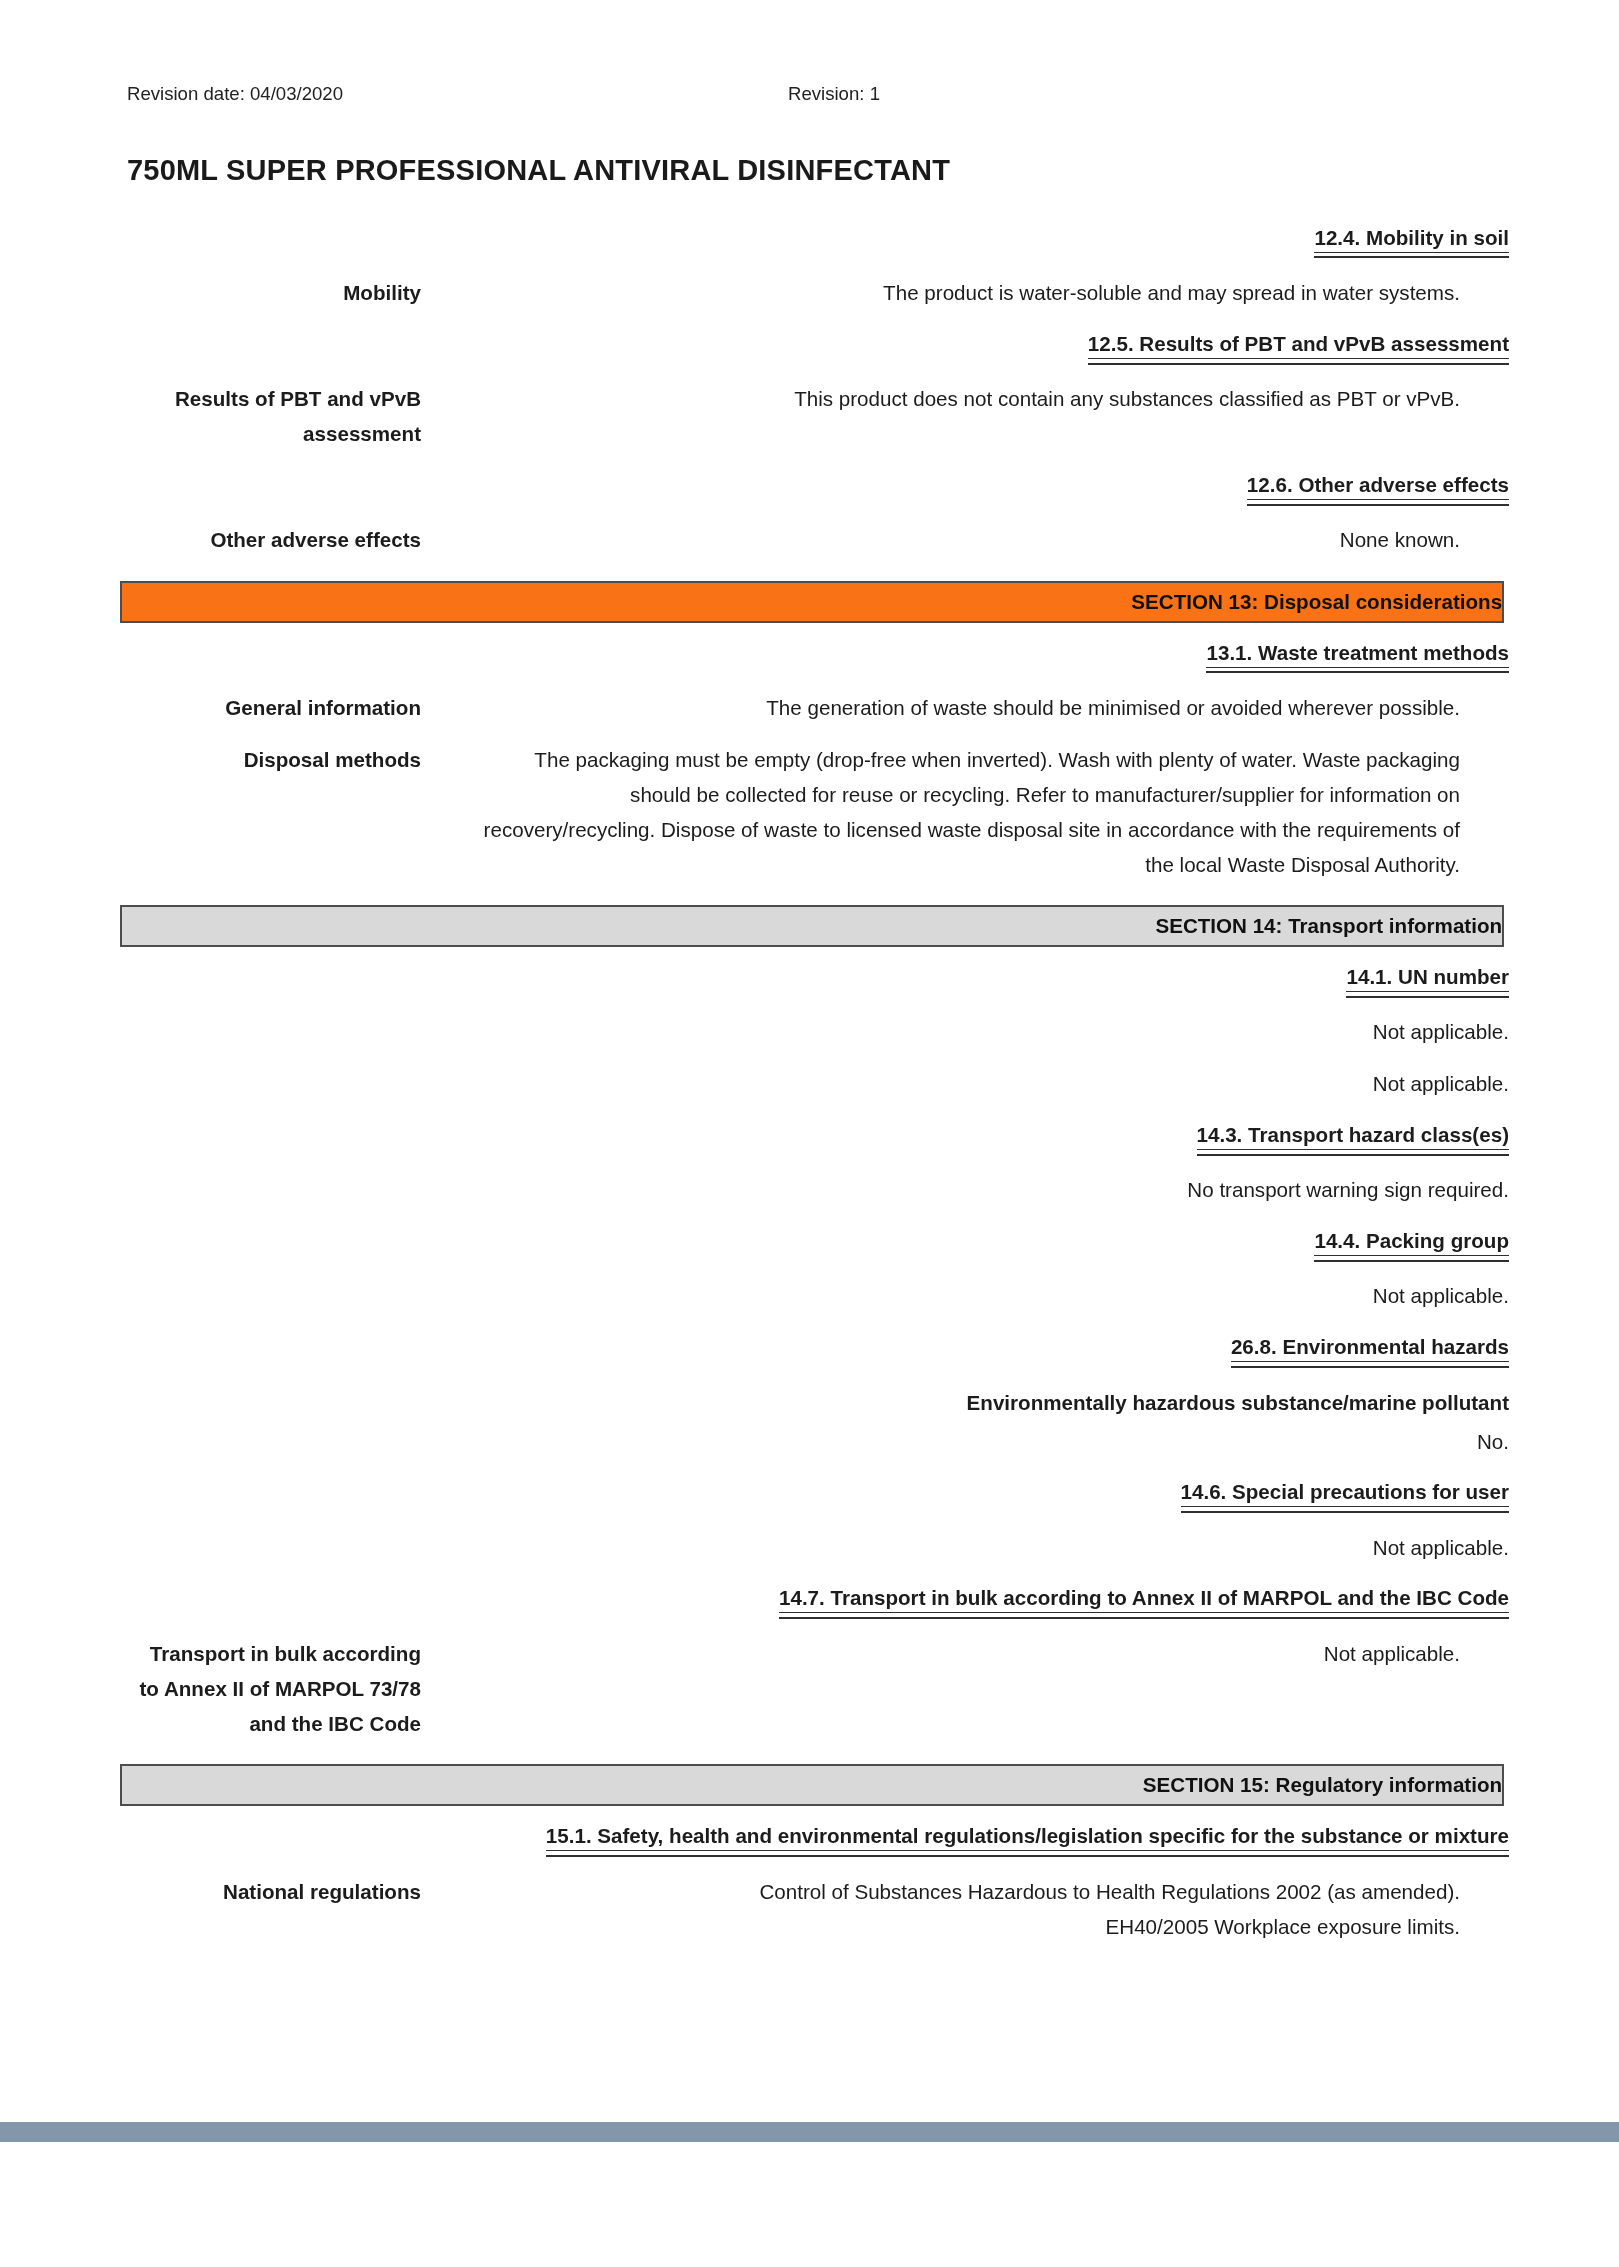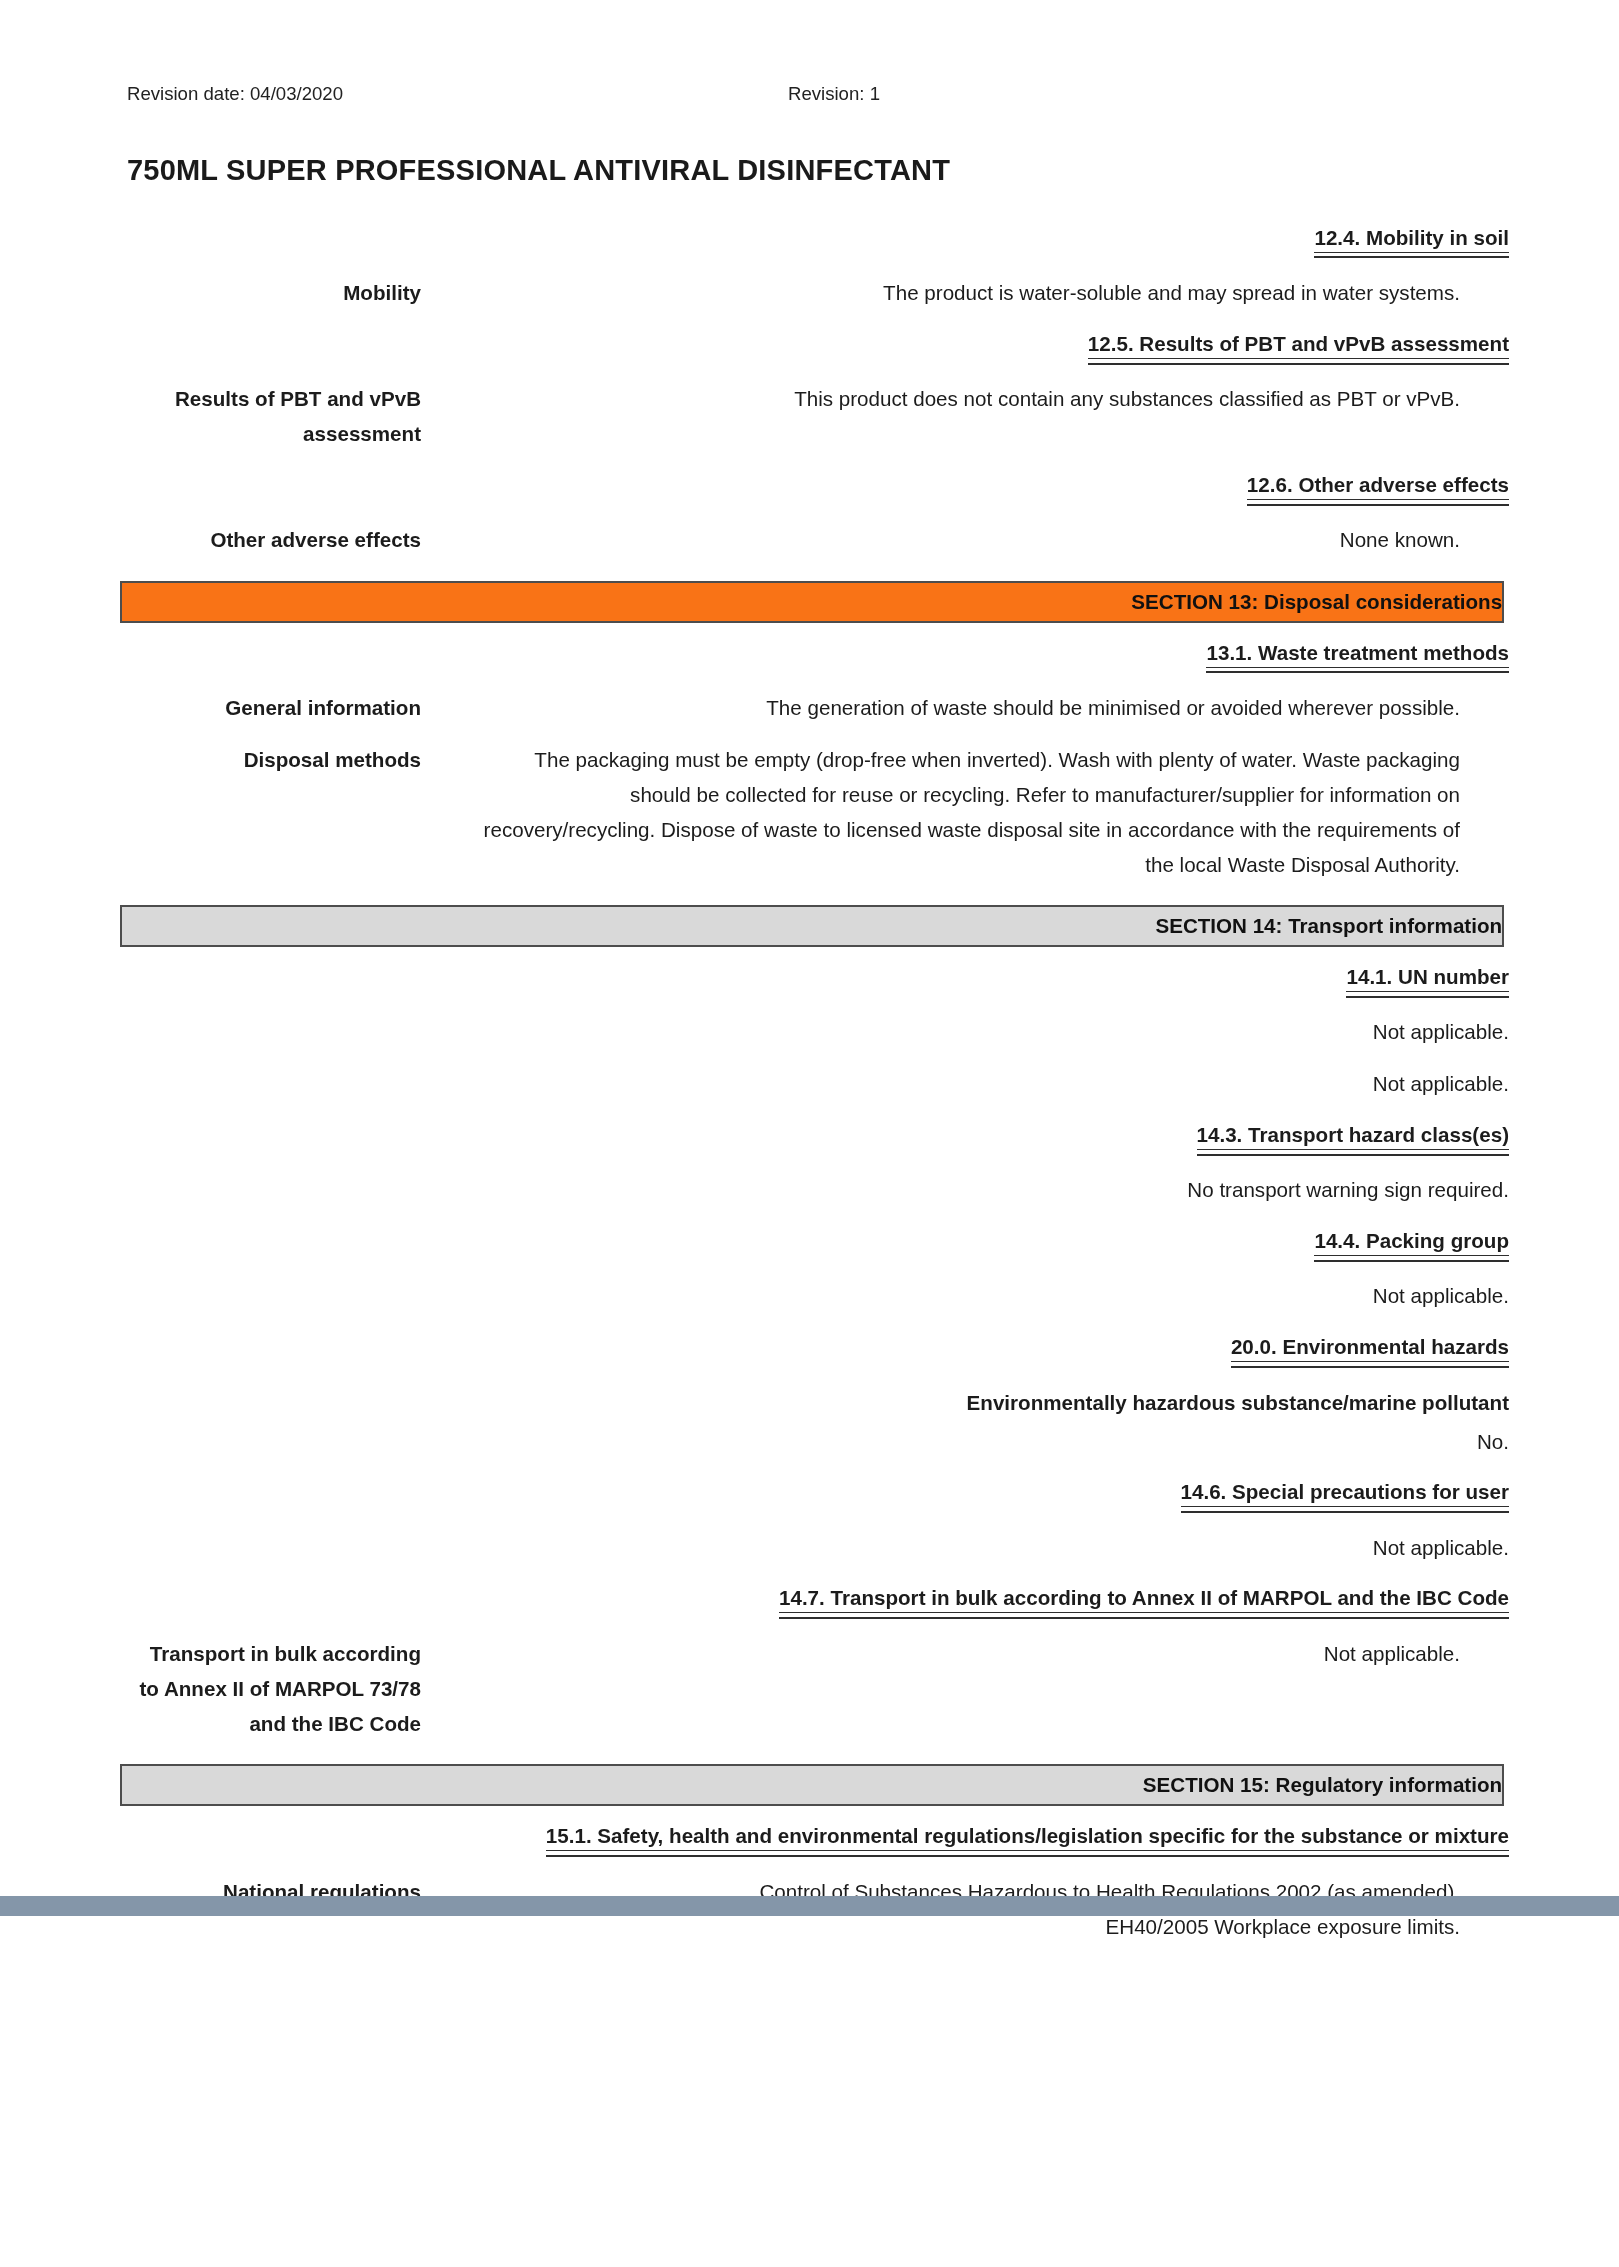--- a/index.html
+++ b/index.html
@@ -6,21 +6,21 @@
   html, body { background: #ffffff; }
   body {
     width: 1619px; height: 2267px;
     font-family: "Liberation Sans", "DejaVu Sans", sans-serif;
     color: #1c1c1c;
     position: relative;
     overflow: hidden;
   }
   .page {
     position: relative;
-    width: 1619px; height: 1916px;
+    width: 1619px; height: 2142px;
     padding: 83px 110px 0 127px;
   }
   .doc-header {
     position: relative;
     font-size: 18.6px;
     color: #222;
     height: 23.5px;
   }
   .doc-header .rev-no {
     position: absolute;
@@ -125,21 +125,21 @@
         </div>
       </div>
       <div class="block bar" style="background: rgb(217, 217, 217); border-color: rgb(77, 77, 77);">SECTION 14: Transport information</div>
       <div class="block sub"><span class="sub-outer"><span class="sub-inner">14.1. UN number</span></span></div>
       <div class="block plain">Not applicable.</div>
       <div class="block plain">Not applicable.</div>
       <div class="block sub"><span class="sub-outer"><span class="sub-inner">14.3. Transport hazard class(es)</span></span></div>
       <div class="block plain">No transport warning sign required.</div>
       <div class="block sub"><span class="sub-outer"><span class="sub-inner">14.4. Packing group</span></span></div>
       <div class="block plain">Not applicable.</div>
-      <div class="block sub"><span class="sub-outer"><span class="sub-inner">20.0. Environmental hazards</span></span></div>
+      <div class="block sub"><span class="sub-outer"><span class="sub-inner">26.8. Environmental hazards</span></span></div>
       <div class="block plain bold">Environmentally hazardous substance/marine pollutant</div>
       <div class="block plain tight">No.</div>
       <div class="block sub"><span class="sub-outer"><span class="sub-inner">14.6. Special precautions for user</span></span></div>
       <div class="block plain">Not applicable.</div>
       <div class="block sub"><span class="sub-outer"><span class="sub-inner">14.7. Transport in bulk according to Annex II of MARPOL and the IBC Code</span></span></div>
       <div class="block row">
         <div class="label">Transport in bulk according to Annex II of MARPOL 73/78 and the IBC Code</div>
         <div class="value">
           <div>Not applicable.</div>
         </div>

